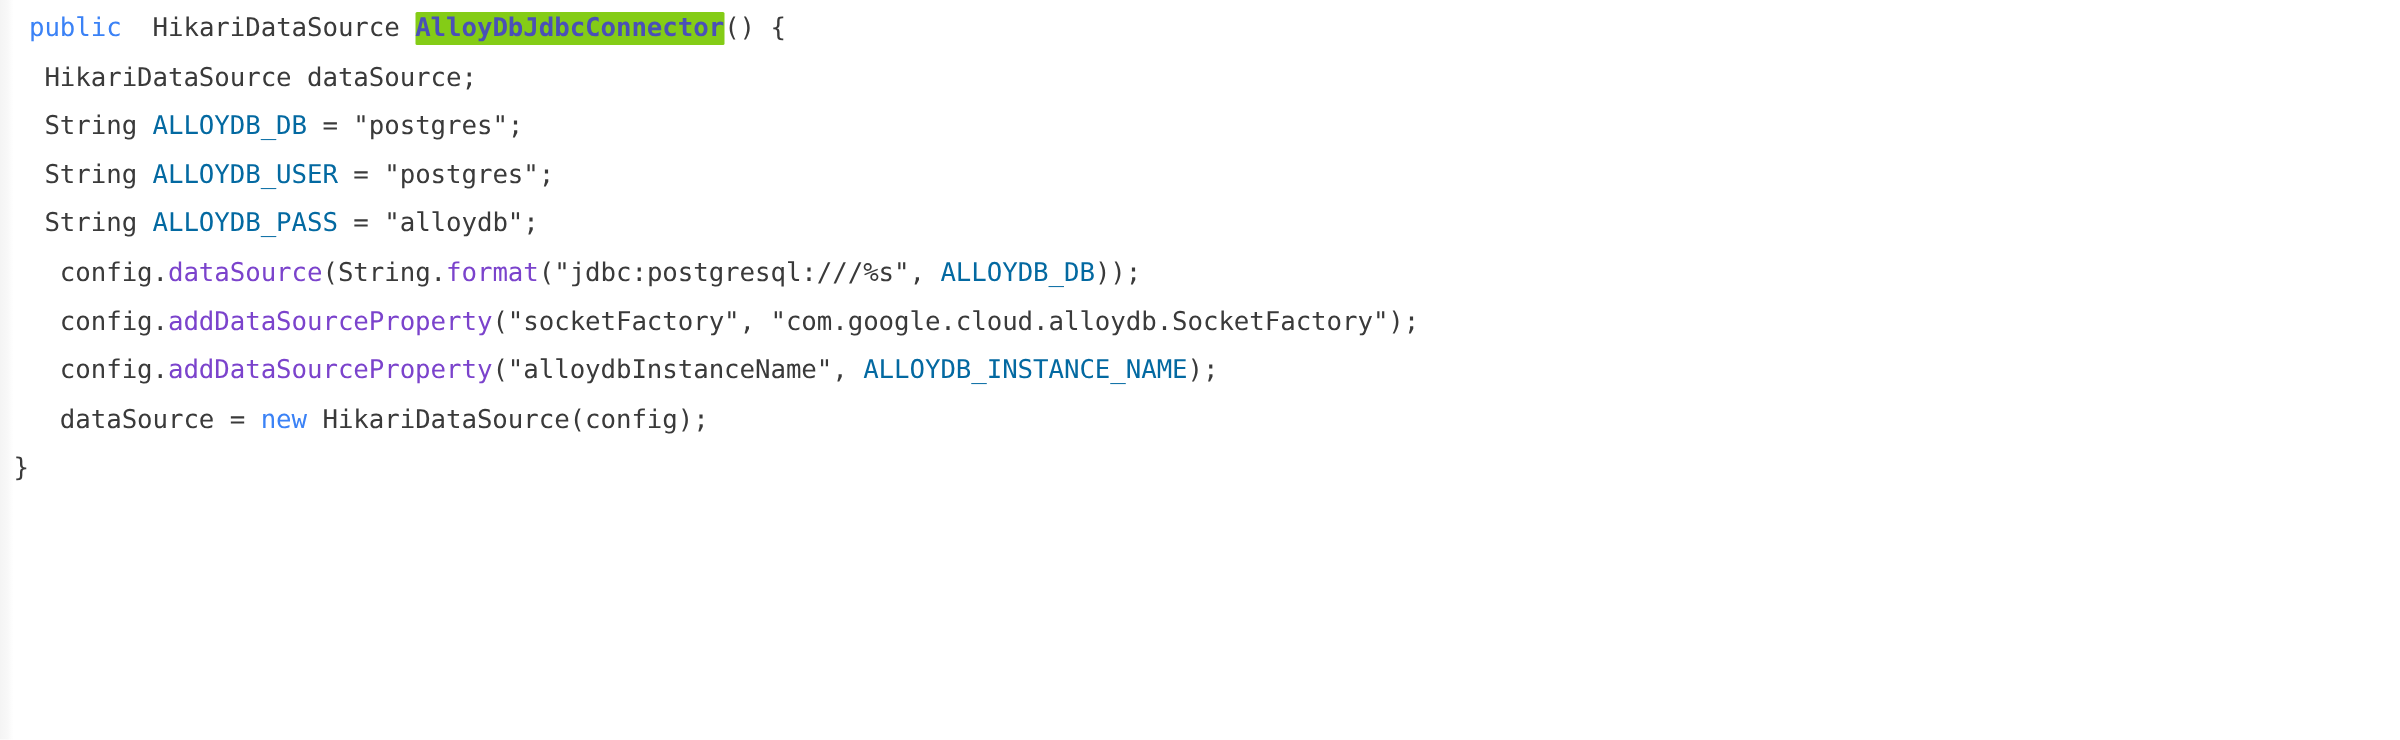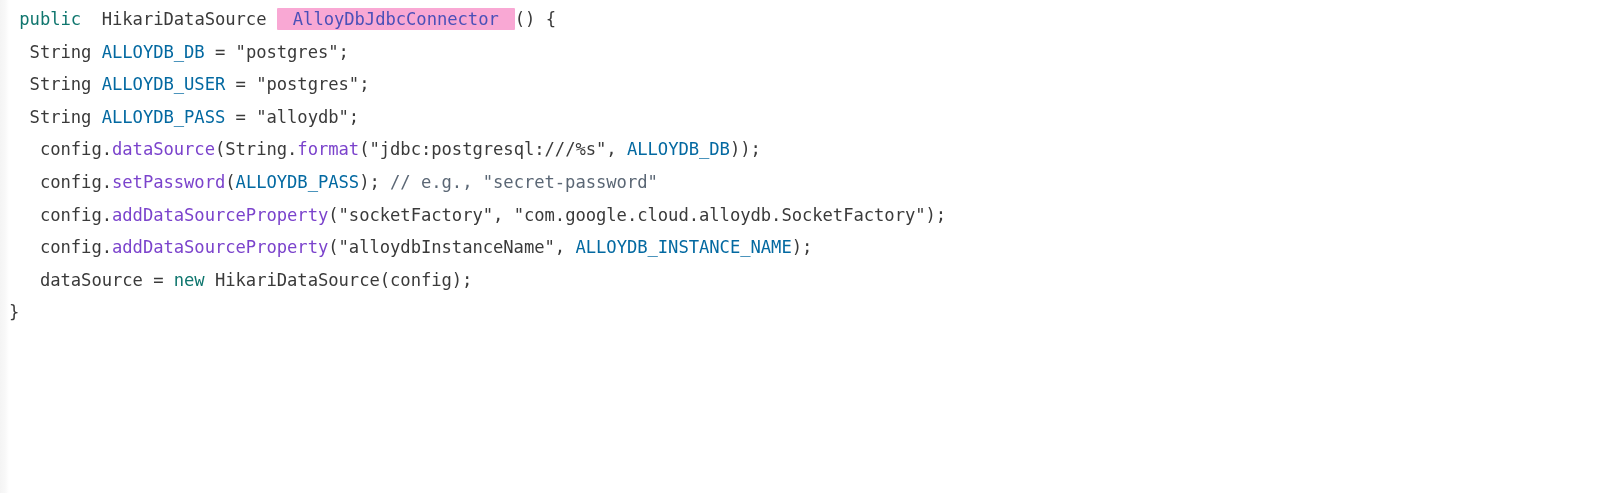--- a/index.html
+++ b/index.html
@@ -40,43 +40,44 @@
     line-height: 32.6px;
     white-space: pre;
     font-size: 17.2px;
     letter-spacing: -0.05px;
     color: #3a3a3a;
     padding-left: 9px;
   }
 
   
   .tok-plain    { color: #3a3a3a; }
-  .tok-keyword  { color: #0f766e; }
+  .tok-keyword  { color: #3b82f6; }
   .tok-ident    { color: #0369a1; }
   .tok-method   { color: #7b43cc; }
   .tok-string   { color: #3a3a3a; }
   .tok-urlstr   { color: #1b3380; }
   .tok-comment  { color: #5b6775; }
   .tok-hl {
     color: #4a50b8;
-    background: #f9a8d4;
+    background: #84cc16;
     border-radius: 1px;
-    padding: 1px 16px;
+    padding: 1px 0;
+    font-weight: bold;
   }
 </style>
 </head>
 <body>
 
 <div id="code-block">
   <div id="gutter-strip"></div>
   <div id="code-lines">
       <div class="code-line"><span class="tok-plain"> </span><span class="tok-keyword">public</span><span class="tok-plain">  HikariDataSource </span><span class="tok-hl">AlloyDbJdbcConnector</span><span class="tok-plain">() {</span></div>
+      <div class="code-line"><span class="tok-plain">  HikariDataSource dataSource;</span></div>
       <div class="code-line"><span class="tok-plain">  String </span><span class="tok-ident">ALLOYDB_DB</span><span class="tok-plain"> = </span><span class="tok-string">"postgres";</span></div>
       <div class="code-line"><span class="tok-plain">  String </span><span class="tok-ident">ALLOYDB_USER</span><span class="tok-plain"> = </span><span class="tok-string">"postgres";</span></div>
       <div class="code-line"><span class="tok-plain">  String </span><span class="tok-ident">ALLOYDB_PASS</span><span class="tok-plain"> = </span><span class="tok-string">"alloydb";</span></div>
       <div class="code-line"><span class="tok-plain">   config.</span><span class="tok-method">dataSource</span><span class="tok-plain">(String.</span><span class="tok-method">format</span><span class="tok-plain">(</span><span class="tok-string">"jdbc:postgresql:///%s"</span><span class="tok-plain">, </span><span class="tok-ident">ALLOYDB_DB</span><span class="tok-plain">));</span></div>
-      <div class="code-line"><span class="tok-plain">   config.</span><span class="tok-method">setPassword</span><span class="tok-plain">(</span><span class="tok-ident">ALLOYDB_PASS</span><span class="tok-plain">); </span><span class="tok-comment">// e.g., "secret-password"</span></div>
       <div class="code-line"><span class="tok-plain">   config.</span><span class="tok-method">addDataSourceProperty</span><span class="tok-plain">(</span><span class="tok-string">"socketFactory"</span><span class="tok-plain">, </span><span class="tok-string">"com.google.cloud.alloydb.SocketFactory"</span><span class="tok-plain">);</span></div>
       <div class="code-line"><span class="tok-plain">   config.</span><span class="tok-method">addDataSourceProperty</span><span class="tok-plain">(</span><span class="tok-string">"alloydbInstanceName"</span><span class="tok-plain">, </span><span class="tok-ident">ALLOYDB_INSTANCE_NAME</span><span class="tok-plain">);</span></div>
       <div class="code-line"><span class="tok-plain">   dataSource = </span><span class="tok-keyword">new</span><span class="tok-plain"> HikariDataSource(config);</span></div>
       <div class="code-line"><span class="tok-plain">}</span></div>
     </div>
 </div>
 
 </body></html>

